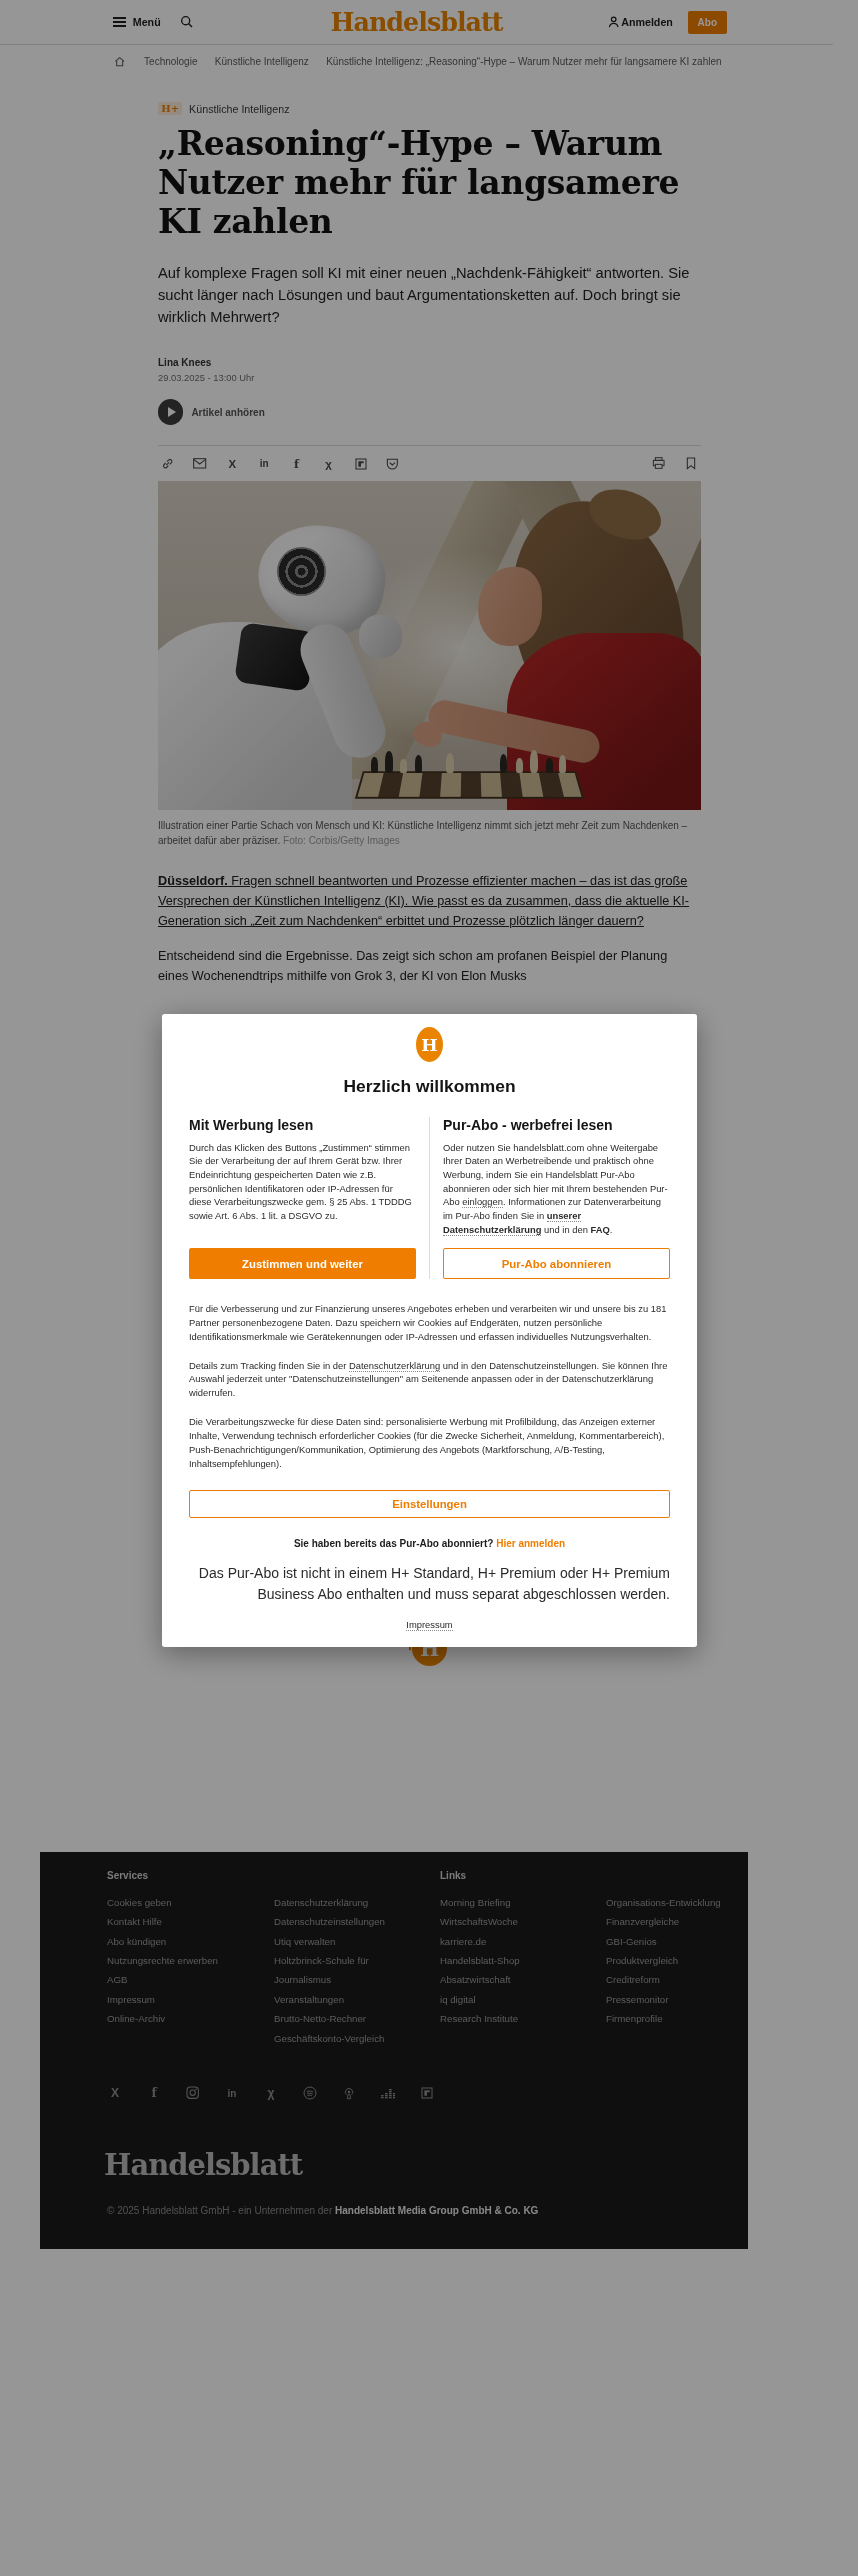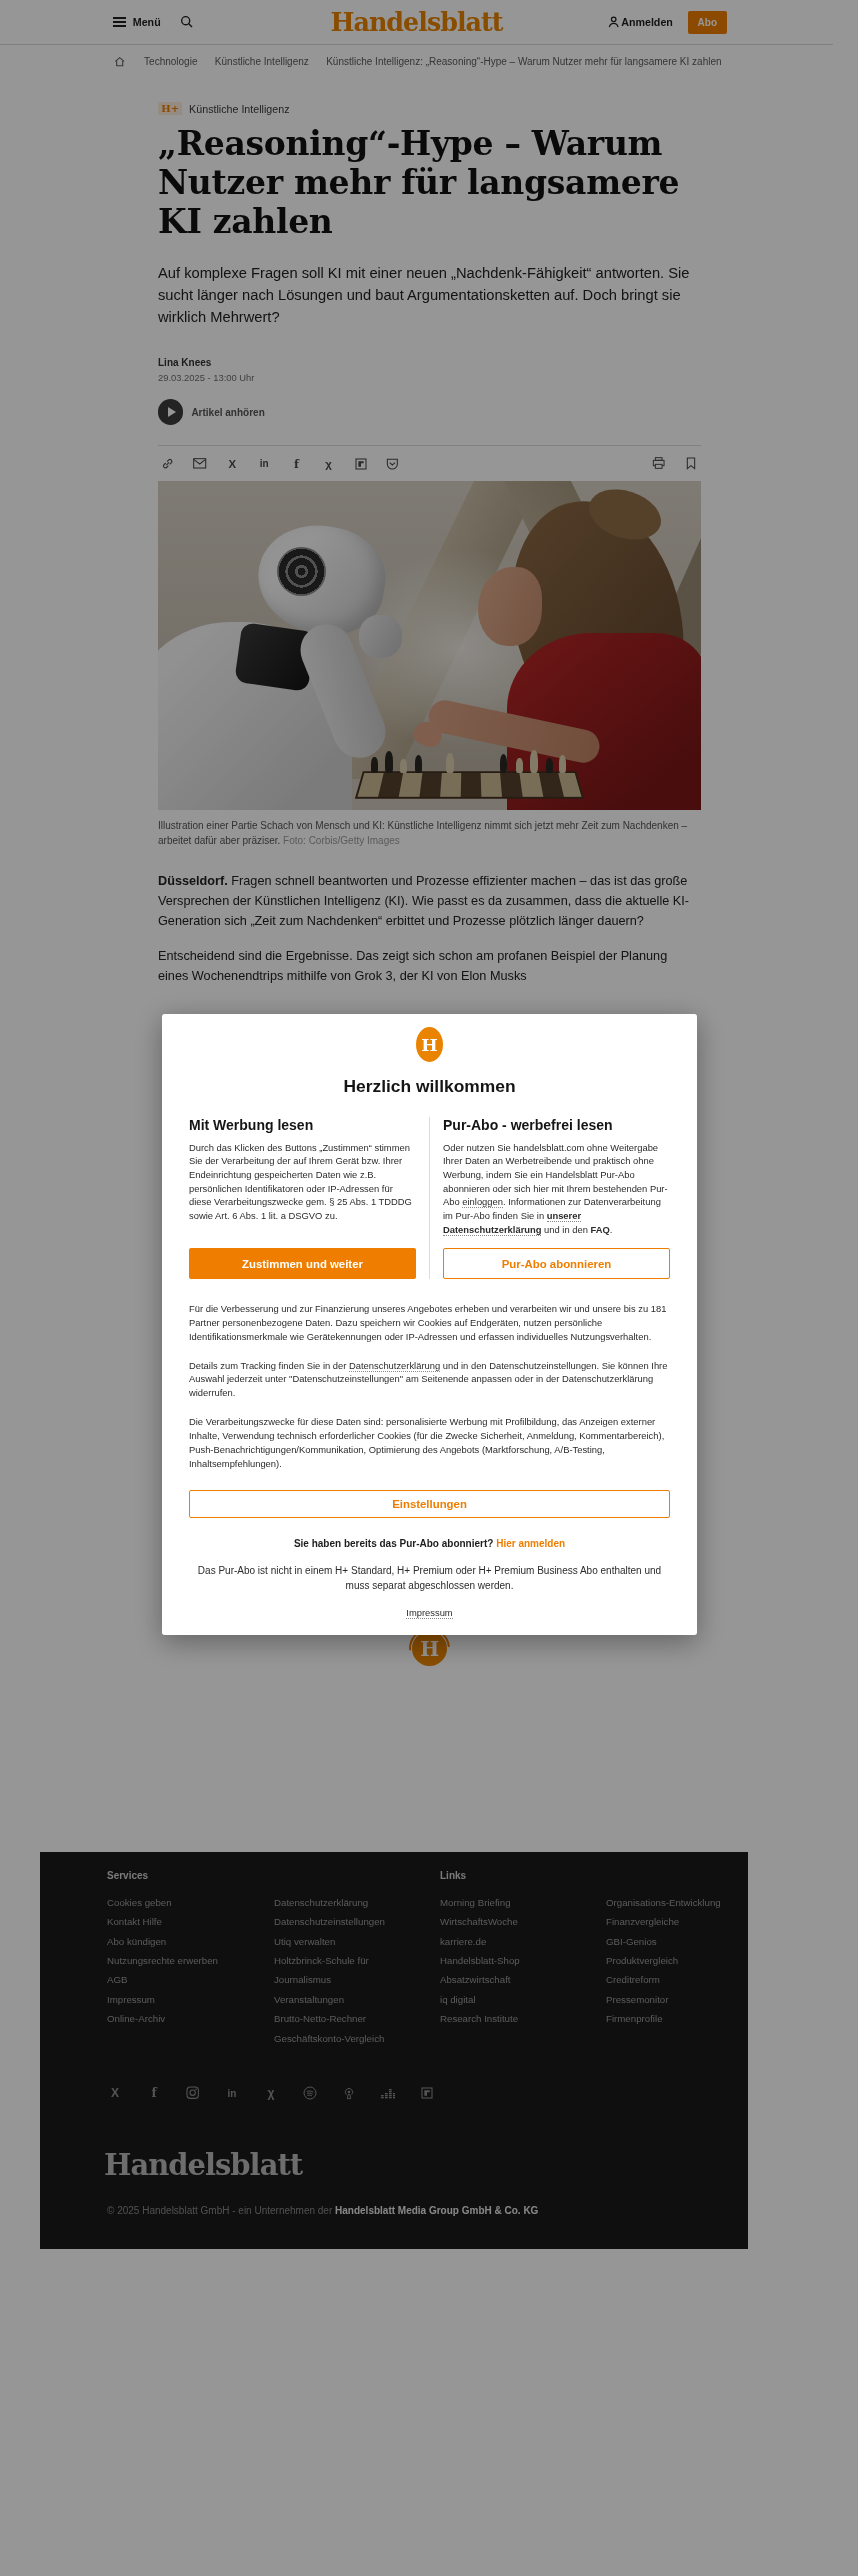--- a/index.html
+++ b/index.html
@@ -118,21 +118,21 @@
   .bold{font-weight:bold;}
   .btn{margin-top:12px;height:31px;display:flex;align-items:center;justify-content:center;
        font-size:11.4px;font-weight:bold;border-radius:2px;cursor:pointer;}
   .btn-solid{background:#ee7d00;color:#fff;}
   .btn-outline{background:#fff;color:#ee7d00;border:0.7px solid #ee7d00;}
   .m-p{margin-top:14.7px;font-size:9.4px;line-height:1.48;color:#2b2b2b;}
   .m-p.first{margin-top:23px;}
   .m-settings{margin-top:19px;height:28px;}
   .m-login{margin-top:20px;text-align:center;font-size:10px;font-weight:bold;color:#1d1d1d;}
   .m-login .lnk{color:#ee7d00;cursor:pointer;}
-  .m-note{margin-top:14.7px;text-align:center;font-size:10px;line-height:1.5;color:#2b2b2b;}
+  .m-note{margin-top:14.7px;text-align:right;font-size:14px;line-height:1.5;color:#2b2b2b;}
   .m-impressum{margin-top:13.4px;text-align:center;font-size:9.4px;color:#2b2b2b;}
   .m-impressum span{border-bottom:0.7px dotted #8a8a8a;cursor:pointer;}
 
   
   .footer{position:absolute;left:40px;top:1852px;width:708px;height:397px;background:#1b1b1b;z-index:1;}
   .f-cols{position:absolute;left:67px;top:18px;display:flex;}
   .f-col{display:flex;flex-direction:column;}
   .f-col1{width:167px;} .f-col2{width:166px;} .f-col3{width:166px;} .f-col4{width:142px;}
   .f-h{font-size:10px;font-weight:bold;color:#cfcfcf;height:13.4px;margin-bottom:9.4px;}
   .f-h.empty{visibility:hidden;}
@@ -293,21 +293,21 @@
       <div class="piece pc-l" style="left:372px;width:8px;height:23px;"></div>
       <div class="piece pc-d" style="left:388px;width:6.7px;height:14.7px;"></div>
       <div class="piece pc-l" style="left:401px;width:7.4px;height:17.4px;"></div>
     </div>
 
     <div class="caption">
       <span>Illustration einer Partie Schach von Mensch und KI: Künstliche Intelligenz nimmt sich jetzt mehr Zeit zum Nachdenken – arbeitet dafür aber präziser.</span>
       <span class="credit">Foto: Corbis/Getty Images</span>
     </div>
 
-    <p class="body-p" style="margin-bottom:12px;">
+    <p class="body-p" style="margin-bottom:12px;text-decoration:underline;">
       <span class="lead">Düsseldorf.</span><span> Fragen schnell beantworten und Prozesse effizienter machen – das ist das große Versprechen der Künstlichen Intelligenz (KI). Wie passt es da zusammen, dass die aktuelle KI-Generation sich „Zeit zum Nachdenken“ erbittet und Prozesse plötzlich länger dauern?</span>
     </p>
     <p class="body-p" style="margin-bottom:0;">Entscheidend sind die Ergebnisse. Das zeigt sich schon am profanen Beispiel der Planung eines Wochenendtrips mithilfe von Grok 3, der KI von Elon Musks</p>
   </div>
 
   <div class="spinner">
     <div class="spin-ring"></div>
     <div class="spin-core">H</div>
   </div>
 

